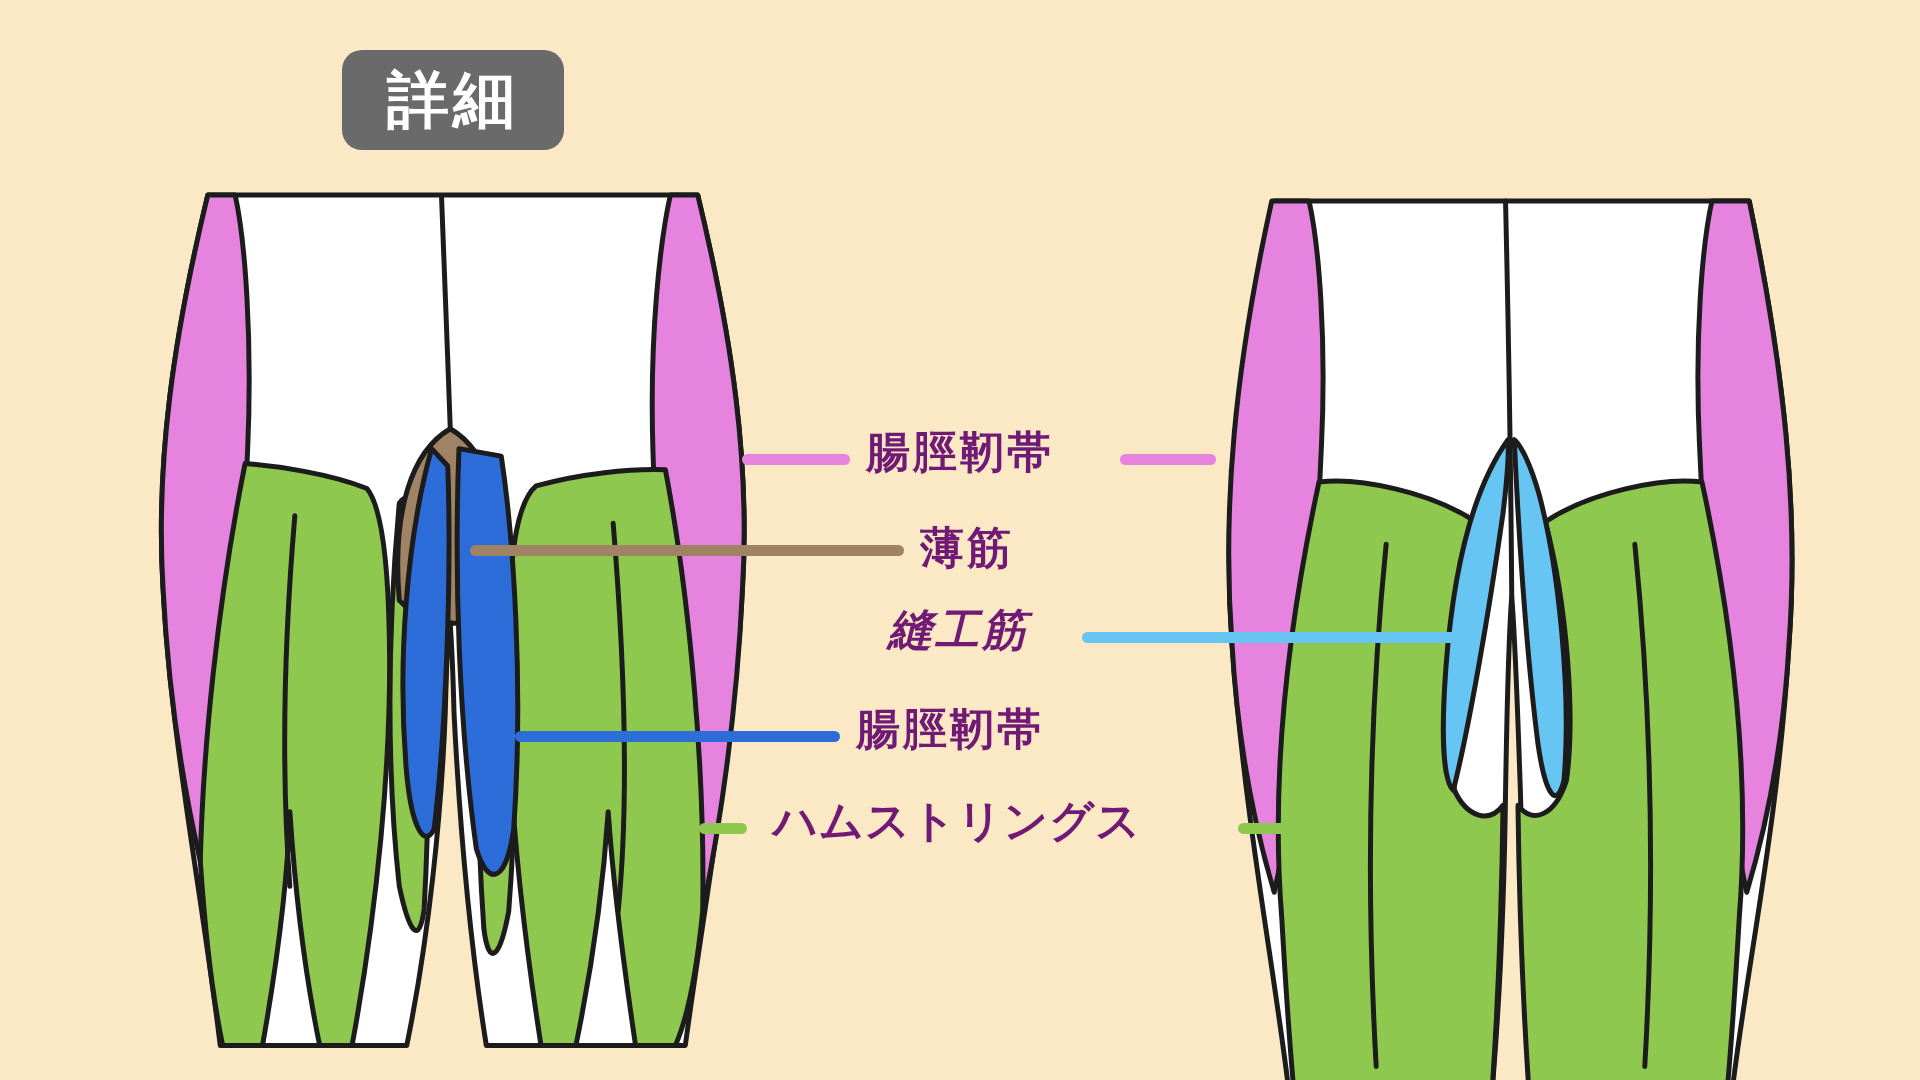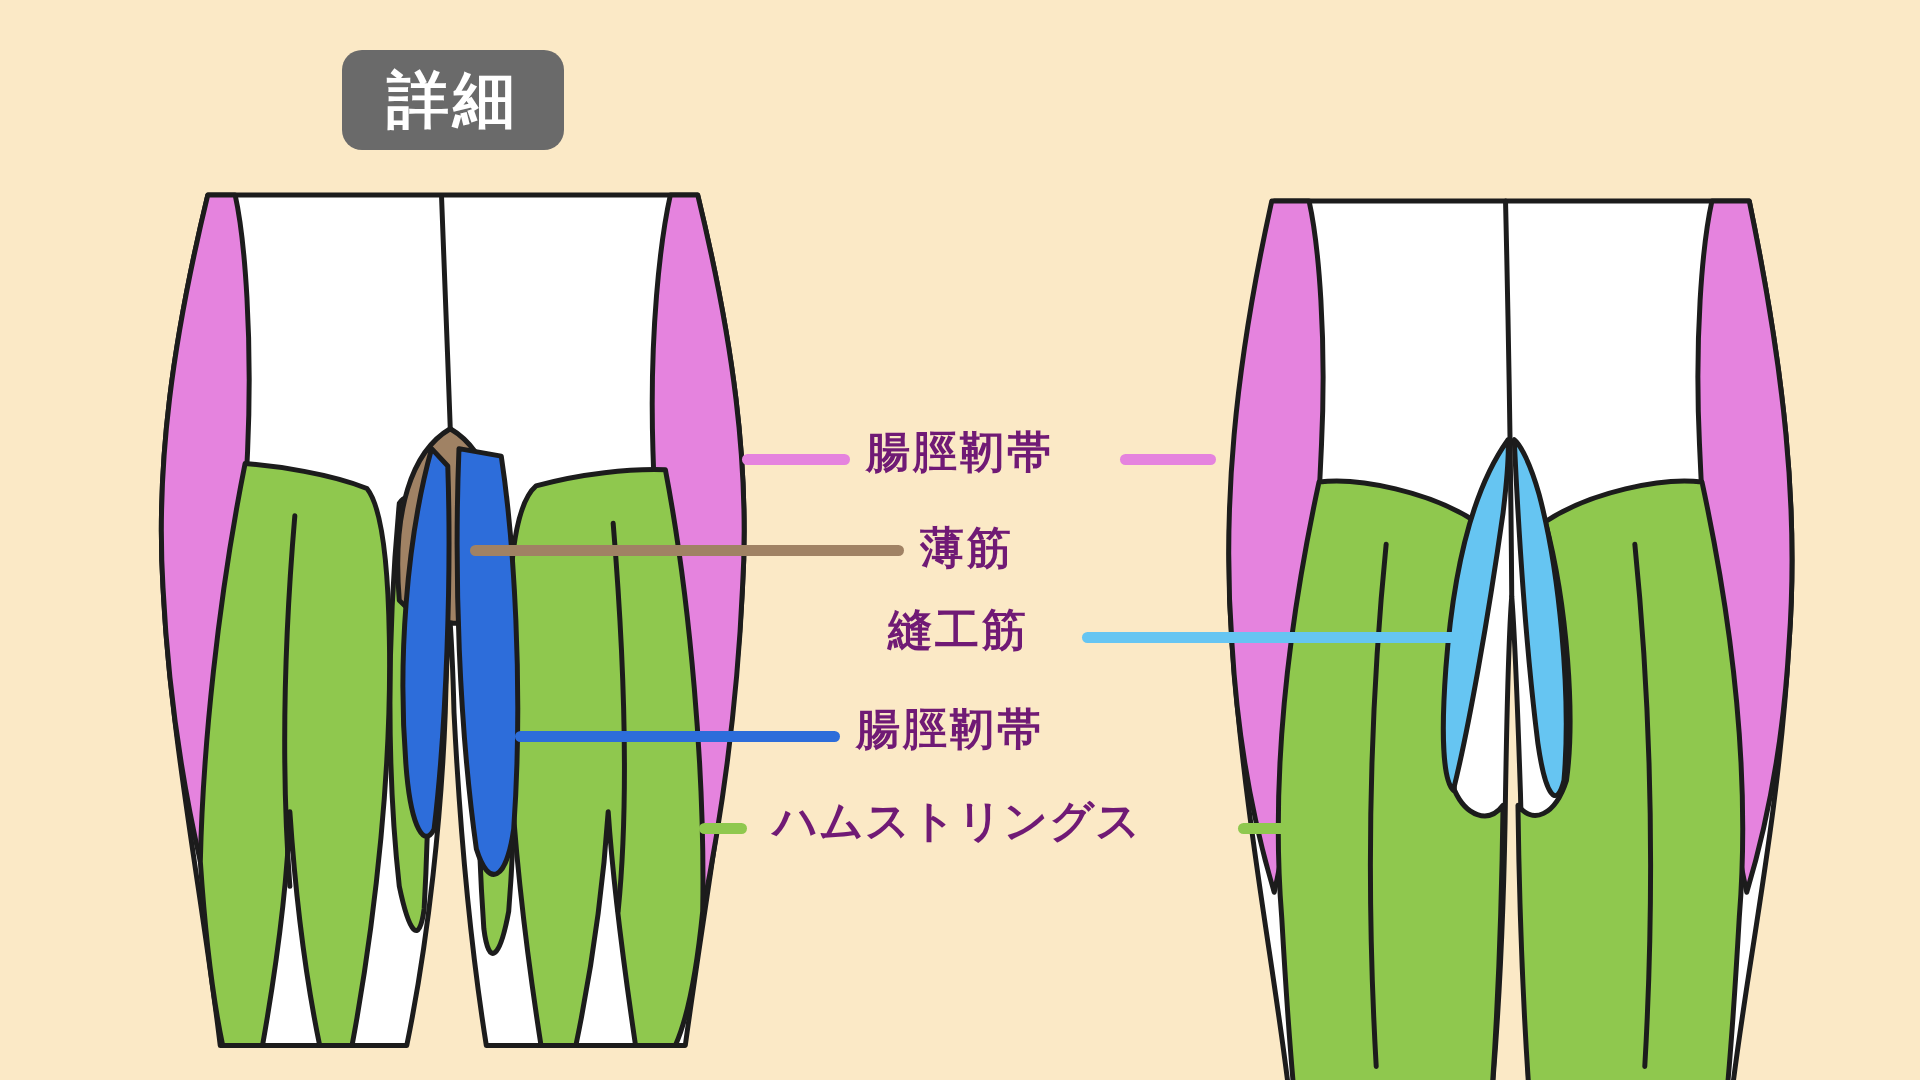--- a/index.html
+++ b/index.html
@@ -99,21 +99,21 @@
     <path class="seam" d="M 340,280 C 354,420 356,560 348,700"></path>
   </svg>
 
   <div class="cline" style="left: 742px; top: 454px; width: 108px; background: rgb(229, 131, 222);"></div>
   <div class="lbl" style="left:866px; top:428px;">腸脛靭帯</div>
   <div class="cline" style="left: 1120px; top: 454px; width: 96px; background: rgb(229, 131, 222);"></div>
 
   <div class="cline" style="left: 470px; top: 545px; width: 434px; background: rgb(160, 130, 100);"></div>
   <div class="lbl" style="left:920px; top:501px;margin-top:23px;">薄筋</div>
 
-  <div class="lbl" style="left:888px; top:606px;">縫工筋</div>
+  <div class="lbl" style="left:888px; top:606px;font-style:italic;">縫工筋</div>
   <div class="cline" style="left: 1082px; top: 632px; width: 392px; background: rgb(102, 197, 242);"></div>
 
   <div class="cline" style="left: 515px; top: 731px; width: 325px; background: rgb(45, 109, 218);"></div>
   <div class="lbl" style="left:856px; top:705px;">腸脛靭帯</div>
 
   <div class="cline" style="left: 699px; top: 823px; width: 48px; background: rgb(143, 200, 78);"></div>
   <div class="lbl" style="left:761px; top:797px; letter-spacing:1px;margin-left:12px;">ハムストリングス</div>
   <div class="cline" style="left: 1238px; top: 823px; width: 48px; background: rgb(143, 200, 78);"></div>
 
 </div>

